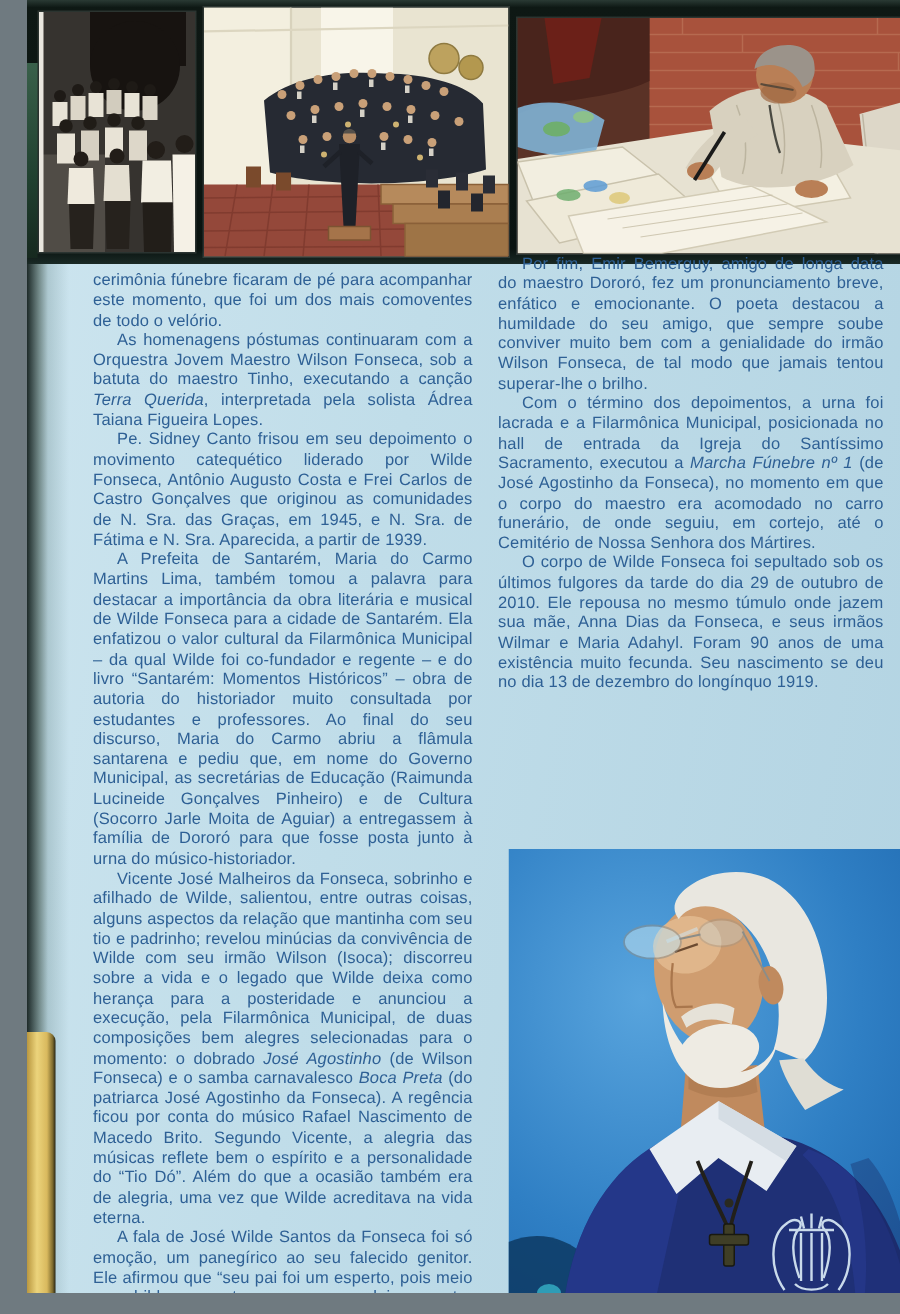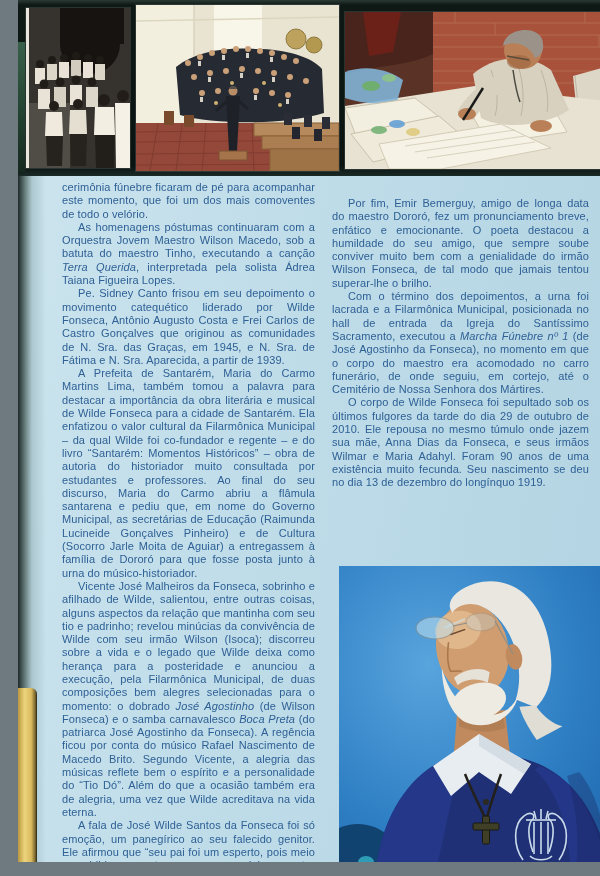--- a/index.html
+++ b/index.html
@@ -29,21 +29,21 @@
     border-radius:0 6px 0 0; }
   .right-shade { position:absolute; right:0; top:176px; width:7px; height:390px;
     background:linear-gradient(270deg, rgba(25,40,52,0.4), rgba(25,40,52,0)); }
   
   .col { position:absolute; color:#2e6095; font-size:11px; line-height:13.3px;
     text-align:justify; letter-spacing:0.1px; }
   .col p { margin:0; }
   .col p.indent { text-indent:16px; }
   .col em { }
   .col-left  { left:44px;  top:181px; width:253px; }
-  .col-right { left:314px; top:197px; width:257px; }
+  .col-right { left:314px; top:170px; width:257px; }
   
   .portrait { position:absolute; left:321px; top:566px; width:279px; height:310px; display:block; }
 </style>
 </head>
 <body>
 
 <div class="page">
 
   <div class="top-band">
     <div class="edge-green"></div>
@@ -243,21 +243,21 @@
       <path d="M168,58 C170,72 172,82 175,90" stroke="#4a4a42" stroke-width="1.5" fill="none"></path>
     </svg>
   </div>
 
   <div class="left-edge"></div>
   <div class="left-edge-yellow"></div>
   <div class="right-shade"></div>
 
   <div class="col col-left">
       <p><span>cerimônia fúnebre ficaram de pé para acompanhar este momento, que foi um dos mais comoventes de todo o velório.</span></p>
-      <p class="indent"><span>As homenagens póstumas continuaram com a Orquestra Jovem Maestro Wilson Macedo, sob a batuta do maestro Tinho, executando a canção </span><em>Terra Querida</em><span>, interpretada pela solista Ádrea Taiana Figueira Lopes.</span></p>
+      <p class="indent"><span>As homenagens póstumas continuaram com a Orquestra Jovem Maestro Wilson Fonseca, sob a batuta do maestro Tinho, executando a canção </span><em>Terra Querida</em><span>, interpretada pela solista Ádrea Taiana Figueira Lopes.</span></p>
       <p class="indent"><span>Pe. Sidney Canto frisou em seu depoimento o movimento catequético liderado por Wilde Fonseca, Antônio Augusto Costa e Frei Carlos de Castro Gonçalves que originou as comunidades de N. Sra. das Graças, em 1945, e N. Sra. de Fátima e N. Sra. Aparecida, a partir de 1939.</span></p>
       <p class="indent"><span>A Prefeita de Santarém, Maria do Carmo Martins Lima, também tomou a palavra para destacar a importância da obra literária e musical de Wilde Fonseca para a cidade de Santarém. Ela enfatizou o valor cultural da Filarmônica Municipal – da qual Wilde foi co-fundador e regente – e do livro “Santarém: Momentos Históricos” – obra de autoria do historiador muito consultada por estudantes e professores. Ao final do seu discurso, Maria do Carmo abriu a flâmula santarena e pediu que, em nome do Governo Municipal, as secretárias de Educação (Raimunda Lucineide Gonçalves Pinheiro) e de Cultura (Socorro Jarle Moita de Aguiar) a entregassem à família de Dororó para que fosse posta junto à urna do músico-historiador.</span></p>
       <p class="indent"><span>Vicente José Malheiros da Fonseca, sobrinho e afilhado de Wilde, salientou, entre outras coisas, alguns aspectos da relação que mantinha com seu tio e padrinho; revelou minúcias da convivência de Wilde com seu irmão Wilson (Isoca); discorreu sobre a vida e o legado que Wilde deixa como herança para a posteridade e anunciou a execução, pela Filarmônica Municipal, de duas composições bem alegres selecionadas para o momento: o dobrado </span><em>José Agostinho</em><span> (de Wilson Fonseca) e o samba carnavalesco </span><em>Boca Preta</em><span> (do patriarca José Agostinho da Fonseca). A regência ficou por conta do músico Rafael Nascimento de Macedo Brito. Segundo Vicente, a alegria das músicas reflete bem o espírito e a personalidade do “Tio Dó”. Além do que a ocasião também era de alegria, uma vez que Wilde acreditava na vida eterna.</span></p>
       <p class="indent"><span>A fala de José Wilde Santos da Fonseca foi só emoção, um panegírico ao seu falecido genitor. Ele afirmou que “seu pai foi um esperto, pois meio que driblou a morte, uma vez que deixou quatro filhos, para permanecer e se perpetuar através deles”.</span></p>
     </div>
   <div class="col col-right">
       <p class="indent"><span>Por fim, Emir Bemerguy, amigo de longa data do maestro Dororó, fez um pronunciamento breve, enfático e emocionante. O poeta destacou a humildade do seu amigo, que sempre soube conviver muito bem com a genialidade do irmão Wilson Fonseca, de tal modo que jamais tentou superar-lhe o brilho.</span></p>
       <p class="indent"><span>Com o término dos depoimentos, a urna foi lacrada e a Filarmônica Municipal, posicionada no hall de entrada da Igreja do Santíssimo Sacramento, executou a </span><em>Marcha Fúnebre nº 1</em><span> (de José Agostinho da Fonseca), no momento em que o corpo do maestro era acomodado no carro funerário, de onde seguiu, em cortejo, até o Cemitério de Nossa Senhora dos Mártires.</span></p>
       <p class="indent"><span>O corpo de Wilde Fonseca foi sepultado sob os últimos fulgores da tarde do dia 29 de outubro de 2010. Ele repousa no mesmo túmulo onde jazem sua mãe, Anna Dias da Fonseca, e seus irmãos Wilmar e Maria Adahyl. Foram 90 anos de uma existência muito fecunda. Seu nascimento se deu no dia 13 de dezembro do longínquo 1919.</span></p>
     </div>

